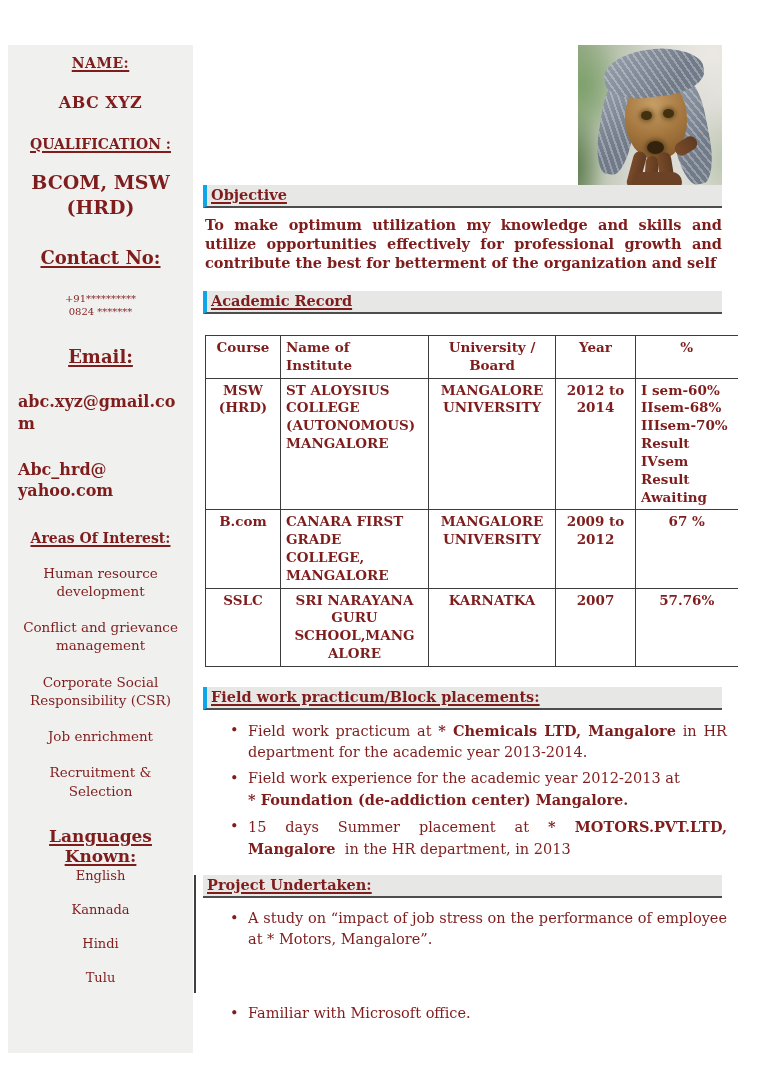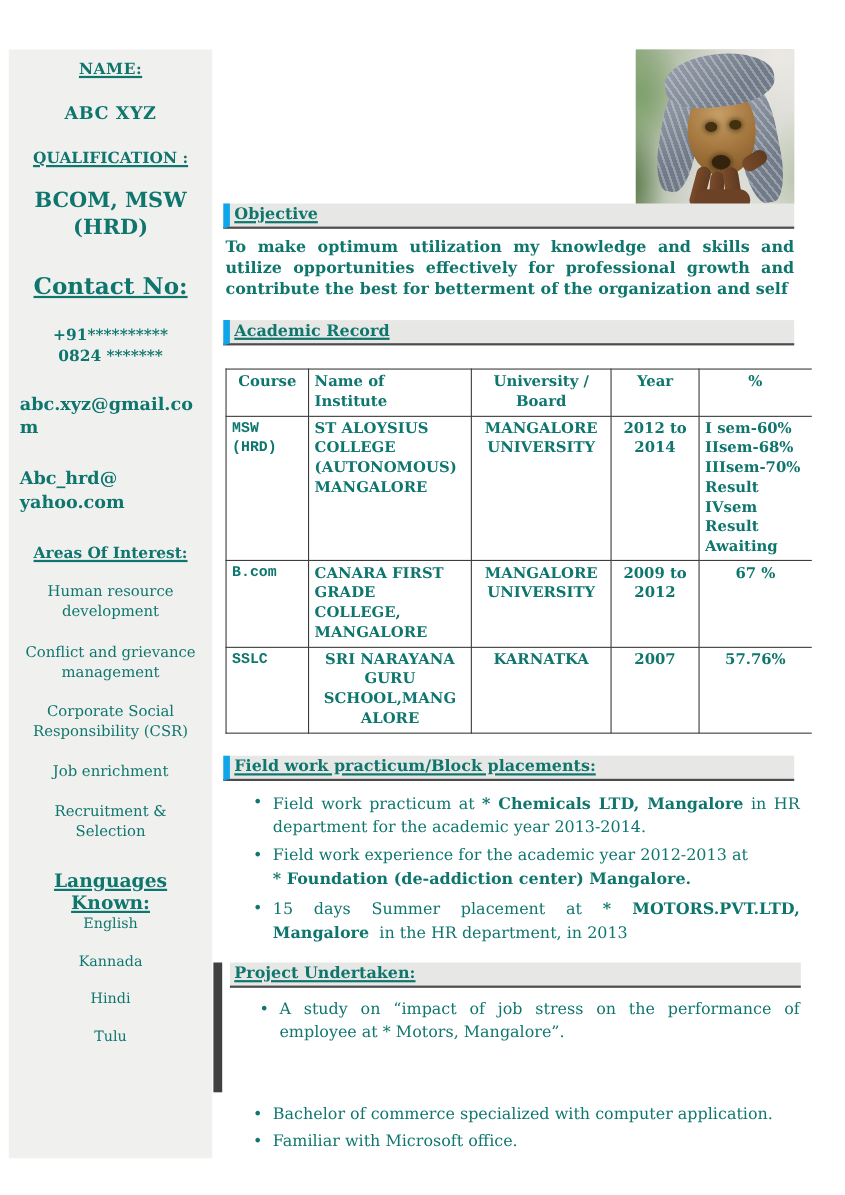--- a/index.html
+++ b/index.html
@@ -1,28 +1,28 @@
 <!DOCTYPE html>
 <html><head>
 <meta charset="utf-8">
 <style>
   html,body{margin:0;padding:0;background:#ffffff;}
   .page{position:relative;width:768px;height:1086px;background:#ffffff;overflow:hidden;
-        font-family:"DejaVu Serif","Liberation Serif",serif;color:#0f766e;}
+        font-family:"DejaVu Serif","Liberation Serif",serif;color:#7f1d1d;}
 
   
   .sidebar{position:absolute;left:8px;top:45px;width:185px;height:1008px;background:#f0f0ef;
            box-sizing:border-box;padding:8px 10px;text-align:center;}
   .u{text-decoration:underline;text-decoration-thickness:2px;text-underline-offset:2px;}
   .sb-name-label{font-size:14px;font-weight:bold;margin-top:2px;letter-spacing:.5px;}
   .sb-name{font-size:16px;font-weight:bold;margin-top:22px;letter-spacing:.5px;}
   .sb-qual-label{font-size:14px;font-weight:bold;margin-top:24px;}
   .sb-qual{font-size:19px;font-weight:bold;margin-top:18px;line-height:1.3;}
-  .sb-contact-label{font-size:21px;font-weight:bold;margin-top:28px;}
-  .sb-phone{font-size:14px;font-weight:bold;line-height:1.3;}
+  .sb-contact-label{font-size:18px;font-weight:bold;margin-top:28px;}
+  .sb-phone{font-size:10px;font-weight:normal;line-height:1.3;}
   .sb-phone1{margin-top:24px;}
   .sb-email-label{font-size:18px;font-weight:bold;margin-top:28px;}
   .sb-email{font-size:16px;font-weight:bold;text-align:left;line-height:1.35;
             white-space:pre-line;overflow-wrap:anywhere;}
   .sb-email1{margin-top:24px;}
   .sb-email2{margin-top:24px;}
   .sb-areas-label{font-size:14px;font-weight:bold;margin-top:28px;}
   .area-item{font-size:13.5px;margin-top:18px;line-height:1.35;}
   .sb-lang-label{font-size:17px;font-weight:bold;margin-top:26px;}
   .lang-item{font-size:13px;margin-top:19px;}
@@ -53,63 +53,64 @@
   .finger{background:linear-gradient(90deg,#7a4b2b,#5f3a20);border-radius:7px;}
   .f1{left:52px;top:106px;width:13px;height:38px;transform:rotate(15deg);}
   .f2{left:67px;top:111px;width:13px;height:33px;transform:rotate(4deg);}
   .f3{left:81px;top:107px;width:14px;height:37px;transform:rotate(-9deg);}
   .f4{left:96px;top:94px;width:24px;height:14px;border-radius:8px;transform:rotate(-32deg);}
   .palm{left:54px;top:127px;width:50px;height:20px;border-radius:10px;background:#6b4226;}
 
   
   .main{position:absolute;left:203px;top:185px;width:534px;}
   .secbar{box-sizing:border-box;width:519px;height:23px;background:#e7e7e6;
-          border-bottom:2px solid #4d4d4d;border-left:6px solid #0ea5e9;
+          border-bottom:2px solid #4d4d4d;border-left:4px solid #0ea5e9;
           padding:1px 0 0 4px;font-weight:bold;font-size:14.5px;}
   .obj-text{width:517px;margin:7px 0 0 2px;font-weight:bold;font-size:14.5px;line-height:19px;
             text-align:justify;}
   .bar-academic{margin-top:19px;}
 
   table.acad{border-collapse:collapse;margin:21px 0 0 2px;width:532px;table-layout:fixed;}
   table.acad td{border:1px solid #3c3c3c;font-weight:bold;font-size:13.5px;line-height:1.32;
                 padding:3px 5px;vertical-align:top;white-space:pre-line;box-sizing:border-box;}
   table.acad td:last-child{border-right:none;}
   .col-course{width:75px;} .col-inst{width:148px;} .col-univ{width:127px;}
   .col-year{width:80px;} .col-pct{width:102px;}
   td.ctr{text-align:center;} td.mid{vertical-align:middle;}
-  td.course-cell{font-size:15px;font-family:Liberation Mono, monospace;}
+  td.course-cell{font-size:15px;text-align:center;}
   tr.hdr td{text-align:center;}
   tr.hdr td.hdr-inst{text-align:left;margin-left:28px;}
 
   .bar-fieldwork{margin-top:20px;}
   ul.blist{list-style:none;margin:10px 0 0;padding:0 10px 0 25px;}
   ul.blist li{position:relative;padding-left:20px;font-size:14.5px;line-height:21.5px;
               text-align:justify;margin-bottom:4px;}
   ul.blist li::before{content:"\2022";position:absolute;left:2px;top:0;}
   .btxt{white-space:pre-wrap;}
   .b{font-weight:bold;}
 
   .sec-project{margin-top:14px;margin-left:-9px;padding-left:7px;padding-bottom:38px;
-               border-left:8px solid #404040;}
+               border-left:2px solid #404040;}
   .sec-project .secbar{border-left:none;width:519px;}
   .bar-computer{margin-top:3px;}
 </style>
 </head>
 <body>
 
 <div class="page">
 
   <aside class="sidebar">
     <div class="sb-name-label u">NAME:</div>
     <div class="sb-name">ABC XYZ</div>
     <div class="sb-qual-label u">QUALIFICATION :</div>
     <div class="sb-qual">BCOM, MSW (HRD)</div>
     <div class="sb-contact-label u">Contact No:</div>
     <div class="sb-phone sb-phone1">+91**********</div>
     <div class="sb-phone">0824 *******</div>
+    <div class="sb-email-label u">Email:</div>
     <div class="sb-email sb-email1">abc.xyz@gmail.com</div>
     <div class="sb-email sb-email2">Abc_hrd@
 yahoo.com</div>
     <div class="sb-areas-label u">Areas Of Interest:</div>
     <div>
         <div class="area-item">Human resource development</div>
         <div class="area-item">Conflict and grievance management</div>
         <div class="area-item">Corporate Social Responsibility (CSR)</div>
         <div class="area-item">Job enrichment</div>
         <div class="area-item">Recruitment &amp; Selection</div>
@@ -225,18 +226,17 @@
     <div class="sec-project">
       <div class="secbar">
         <span class="u">Project Undertaken:</span>
       </div>
       <ul class="blist">
           <li><span class="btxt"><span>A study on “impact of job stress on the performance of employee at * Motors, Mangalore”.</span></span></li>
         </ul>
     </div>
 
     <ul class="blist">
-        <li><span class="btxt"><span>Bachelor of commerce specialized with computer application.</span></span></li>
         <li><span class="btxt"><span>Familiar with Microsoft office.</span></span></li>
       </ul>
 
   </main>
 </div>
 
 </body></html>

